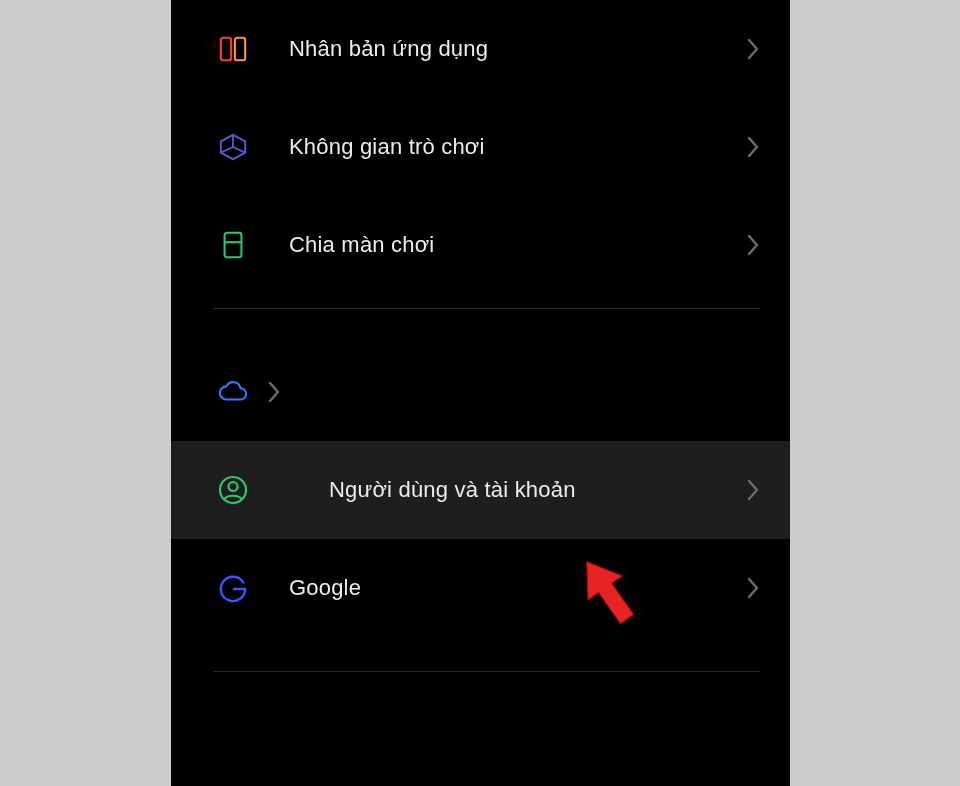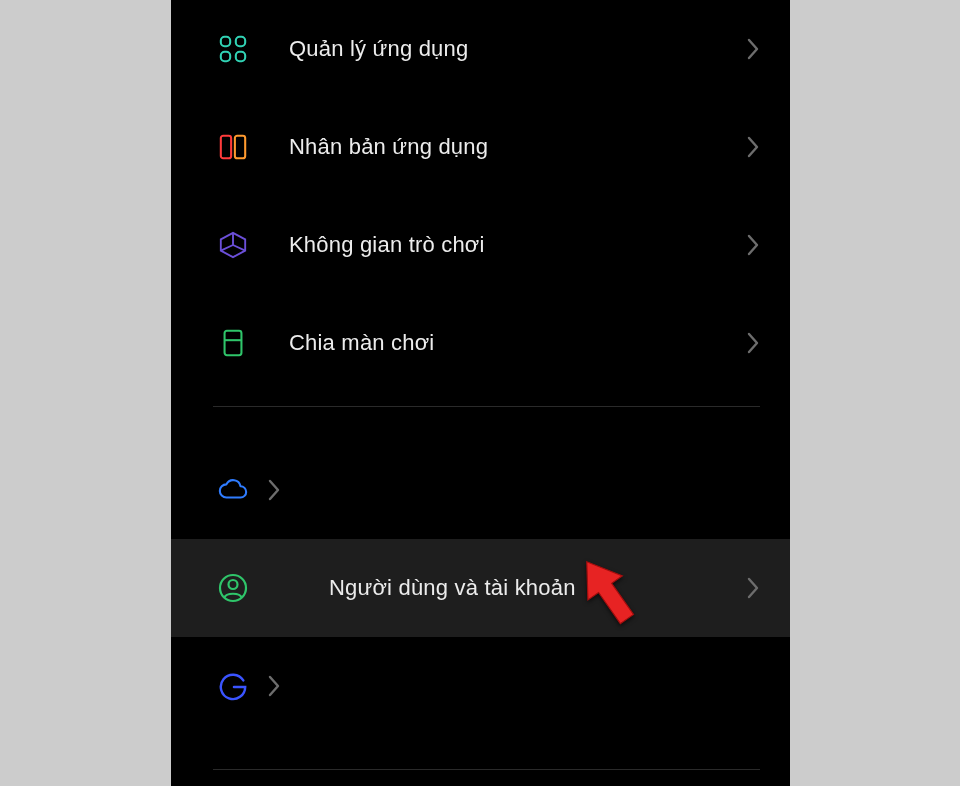--- a/index.html
+++ b/index.html
@@ -66,36 +66,20 @@
     }
     .arrow-callout svg { filter: drop-shadow(0 2px 2px rgba(0,0,0,0.6)); }
     svg.icon { display:block; }
   </style>
 </head>
 <body>
 
 <div class="phone">
   <div class="list">
 
-    <div class="row">
-      <span class="icon-slot">
-        <svg class="icon" width="30" height="30" viewBox="0 0 32 32" fill="none" stroke="#31d2b4" stroke-width="2.2">
-          <rect x="3" y="3" width="10" height="10" rx="4"></rect>
-          <rect x="19" y="3" width="10" height="10" rx="4"></rect>
-          <rect x="3" y="19" width="10" height="10" rx="4"></rect>
-          <rect x="19" y="19" width="10" height="10" rx="4"></rect>
-        </svg>
-      </span>
-      <span class="label">Quản lý ứng dụng</span>
-      <span class="chev">
-        <svg width="14" height="24" viewBox="0 0 14 24" fill="none" stroke="#6d6d6d" stroke-width="2.4" stroke-linecap="round" stroke-linejoin="round">
-            <polyline points="3,3 11,12 3,21"></polyline>
-          </svg>
-      </span>
-    </div>
 
     <div class="row">
       <span class="icon-slot">
         <svg class="icon" width="30" height="30" viewBox="0 0 32 32" fill="none" stroke-width="2.2">
           <rect x="3" y="4" width="11" height="24" rx="2.5" stroke="#ff3b3b"></rect>
           <rect x="18" y="4" width="11" height="24" rx="2.5" stroke="#ff9a2f"></rect>
         </svg>
       </span>
       <span class="label">Nhân bản ứng dụng</span>
       <span class="chev">
@@ -167,20 +151,21 @@
           </svg>
       </span>
     </div>
 
     <div class="row">
       <span class="icon-slot">
         <svg class="icon" width="30" height="30" viewBox="0 0 32 32" fill="none" stroke="#3a54ff" stroke-width="2.6" stroke-linecap="round">
           <path d="M27 10 A13 13 0 1 0 29 17 L17 17"></path>
         </svg>
       </span>
+      <span class="label">Google</span>
       <span class="chev">
         <svg width="14" height="24" viewBox="0 0 14 24" fill="none" stroke="#6d6d6d" stroke-width="2.4" stroke-linecap="round" stroke-linejoin="round">
             <polyline points="3,3 11,12 3,21"></polyline>
           </svg>
       </span>
     </div>
 
     <div class="divider bottom"></div>
 
   </div>

